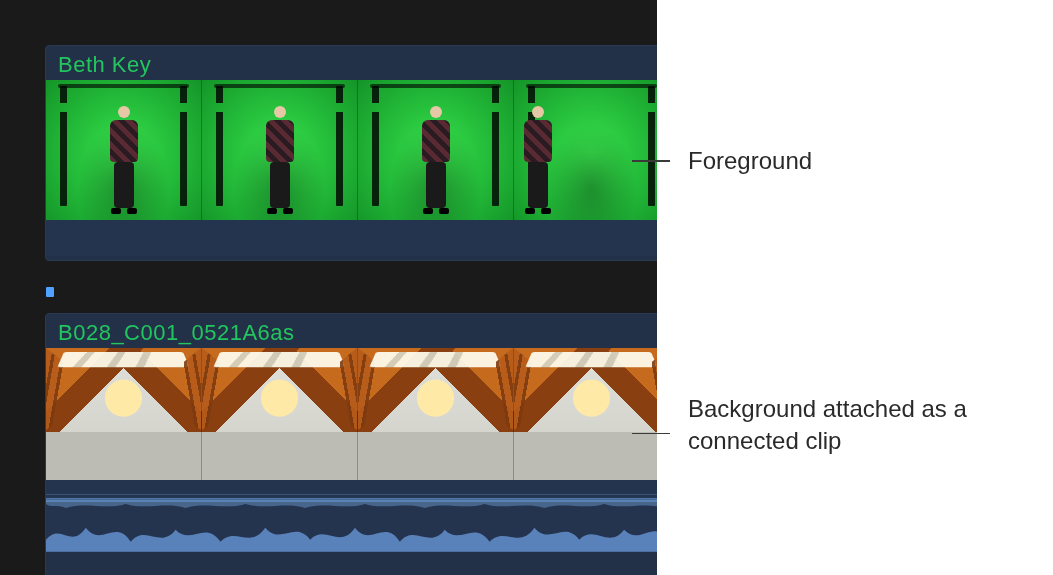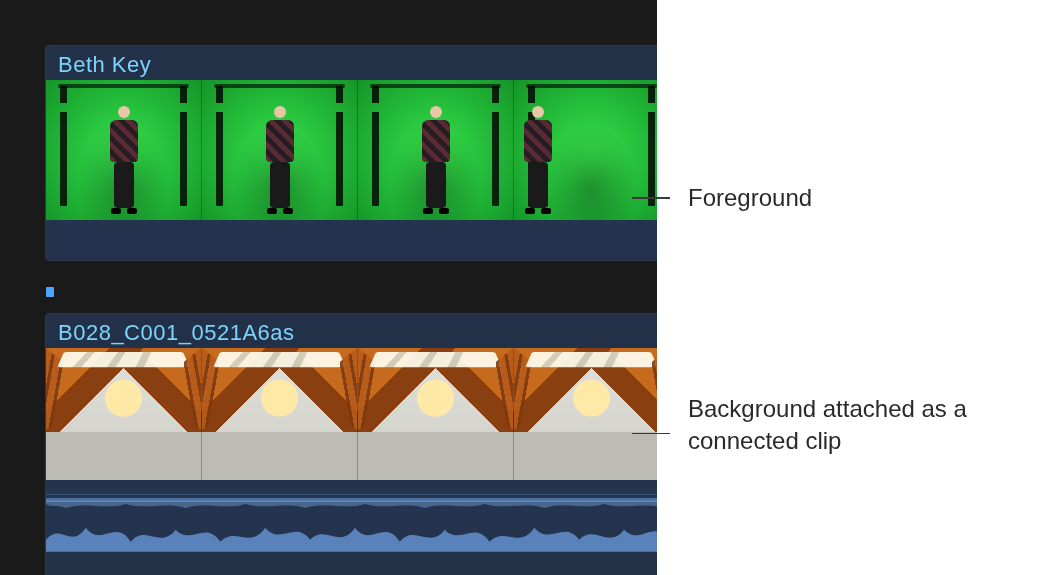--- a/index.html
+++ b/index.html
@@ -33,21 +33,21 @@
       height: 216px;
       background: #223048;
     }
     .clip-bottom {
       top: 313px;
       width: 620px;
       height: 281px;
       background: #223048;
     }
     .clip-title {
-      color: #7dd3fc;
+      color: #22c55e;
       font-size: 22px;
       font-weight: 400;
       padding: 6px 12px 2px 12px;
       letter-spacing: 0.5px;
     }
     .filmstrip {
       display: flex;
       height: 140px;
       overflow: hidden;
     }
@@ -175,21 +175,21 @@
       background: #3a3a3a;
       flex: 0 0 auto;
     }
     .callout .text {
       color: #2a2a2a;
       font-size: 24px;
       line-height: 1.35;
       margin-left: 18px;
       max-width: 300px;
     }
-    .callout-1 { left: 632px; top: 145px; margin-top: 37px; }
+    .callout-1 { left: 632px; top: 145px; }
     .callout-1 .line { width: 38px; }
     .callout-2 { left: 632px; top: 393px; align-items: center; }
     .callout-2 .line { width: 38px; margin-top: 16px; }
   </style>
 </head>
 <body>
 
 <div class="timeline-panel">
 
   <div class="clip clip-top">

